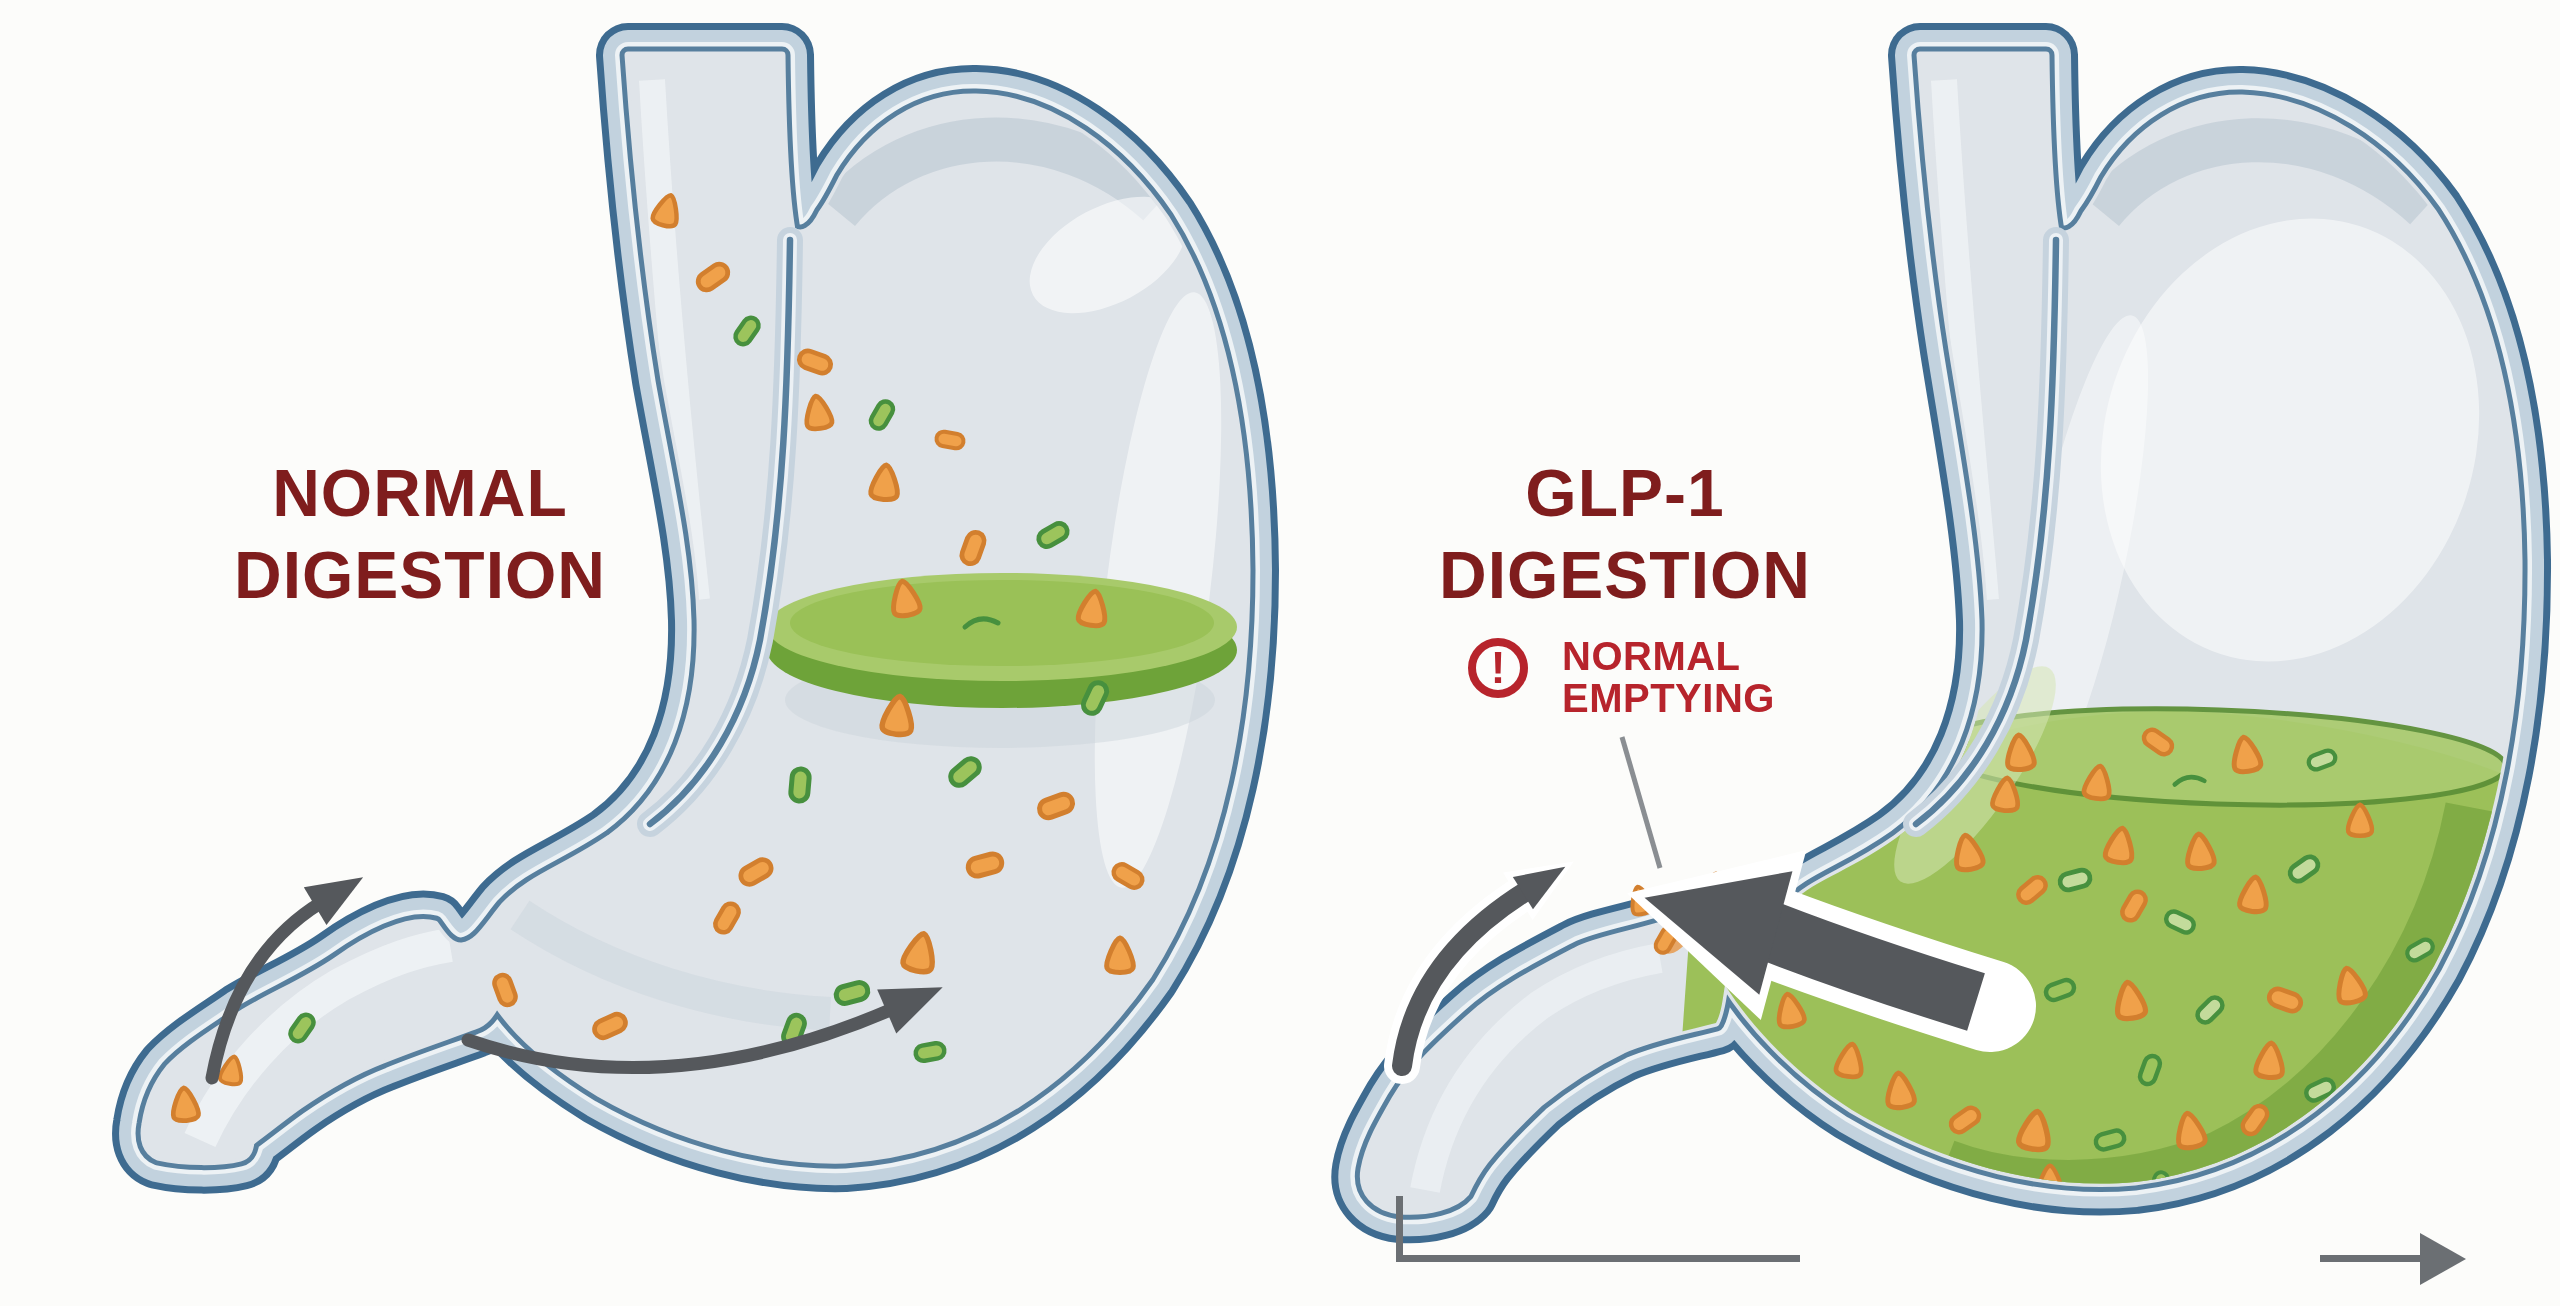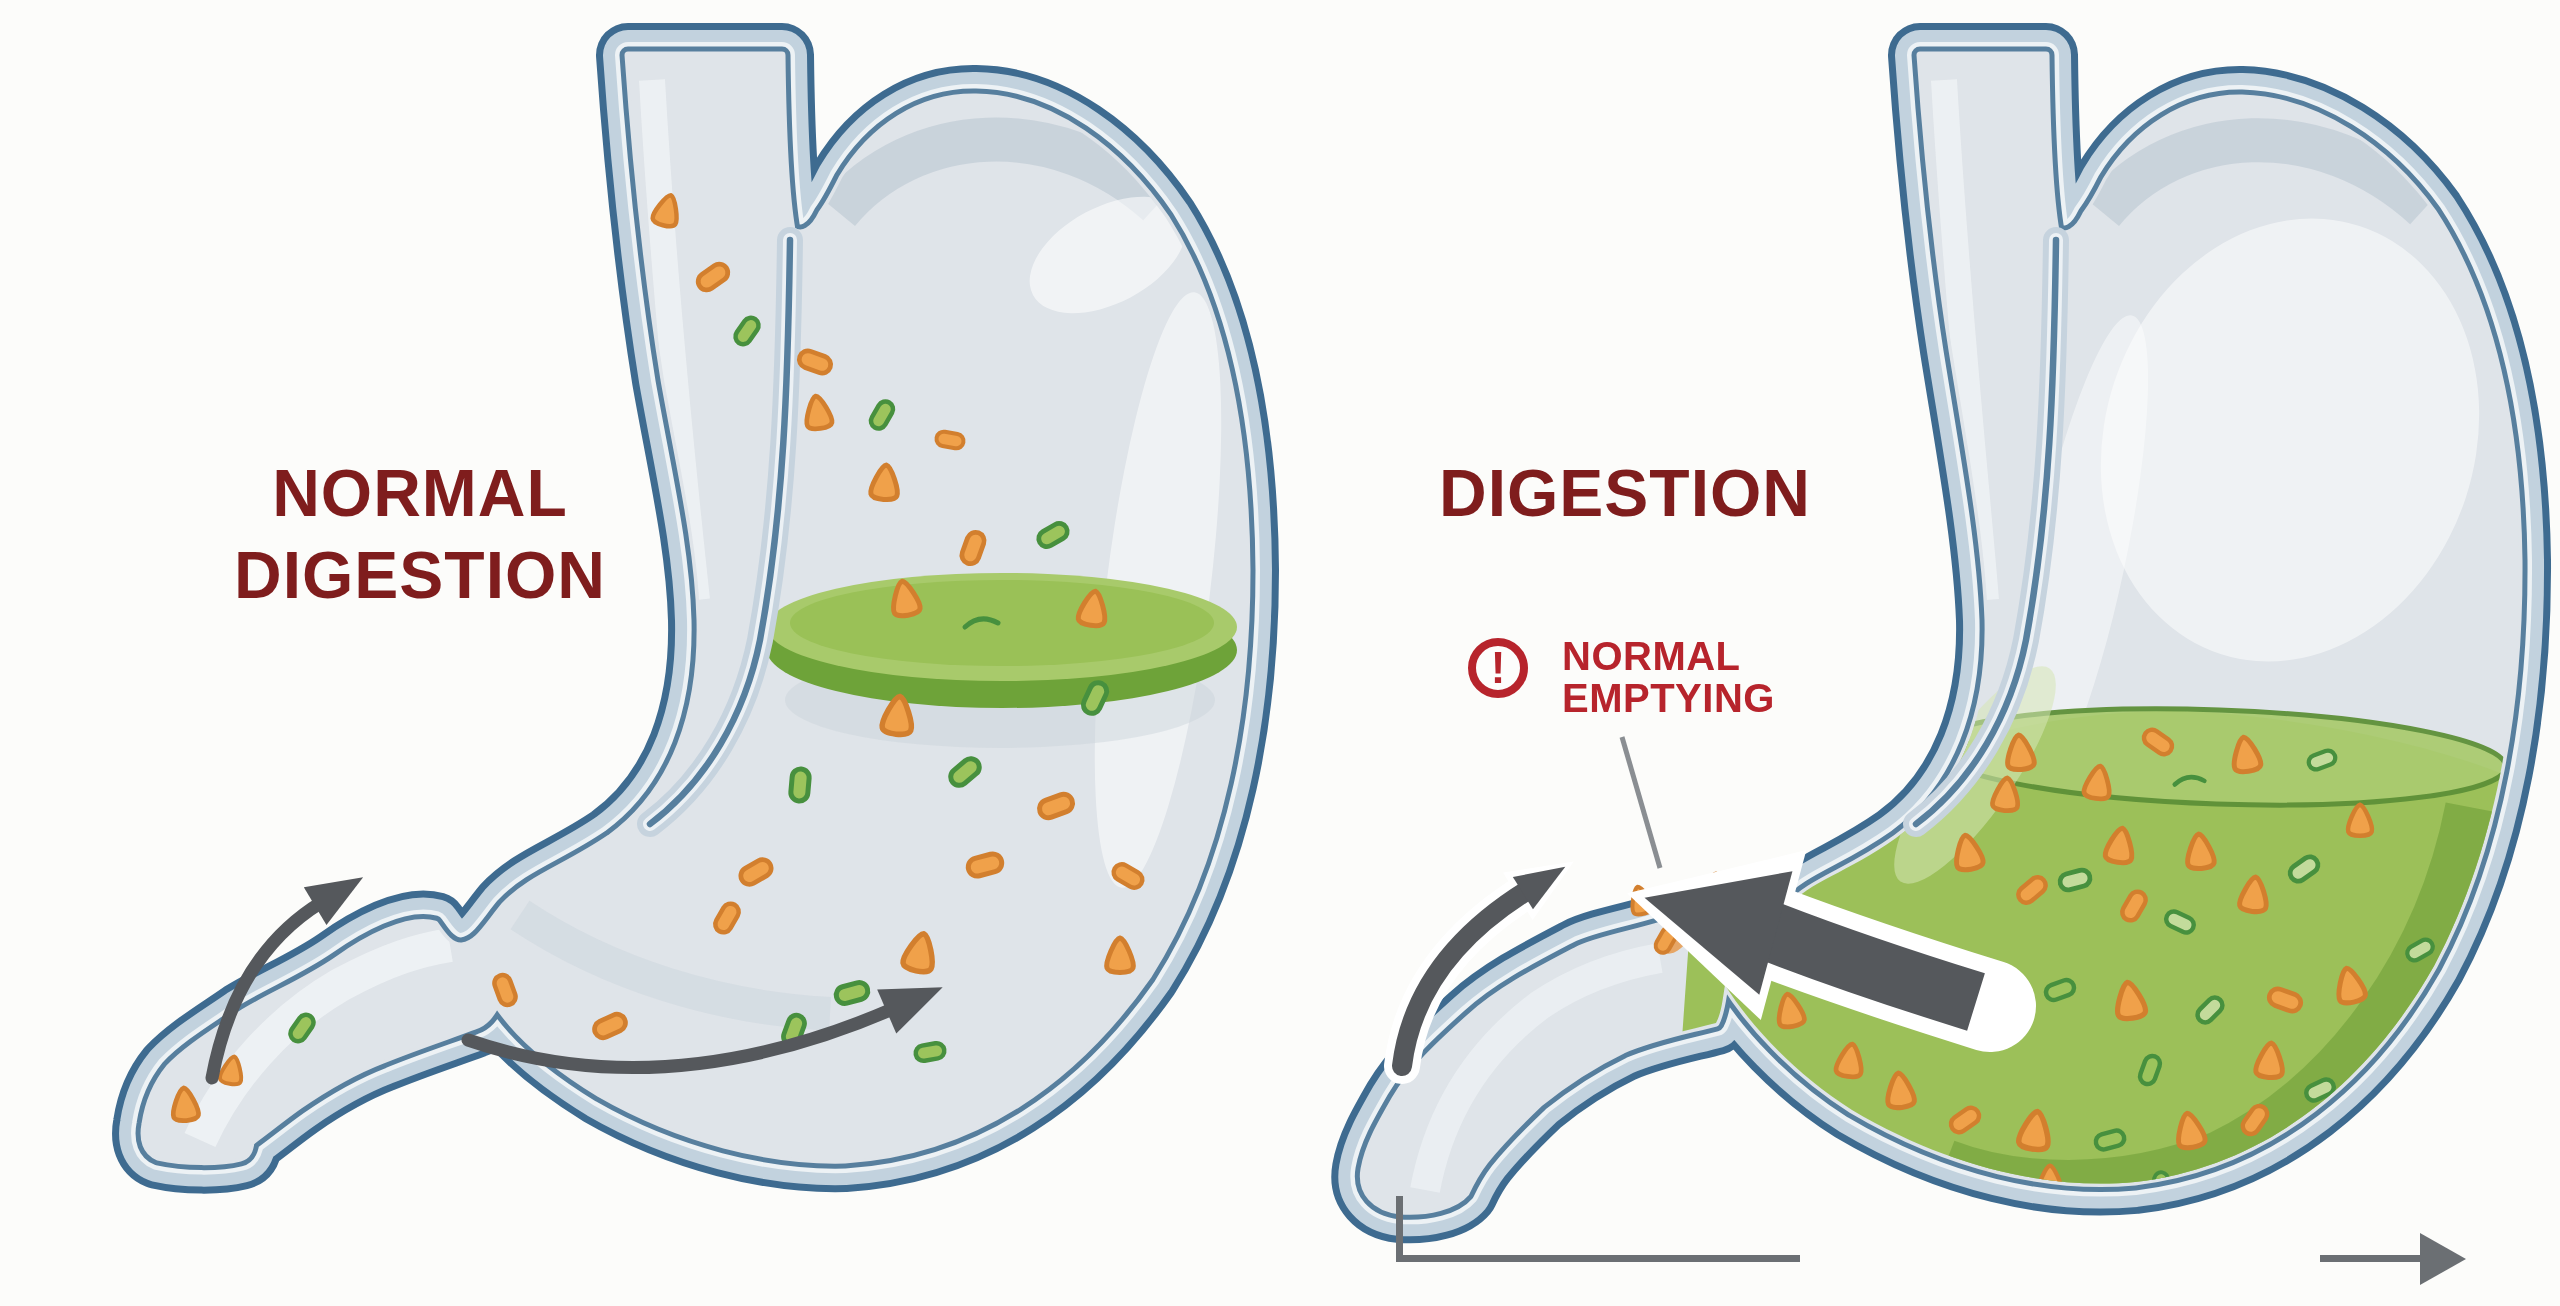--- a/index.html
+++ b/index.html
@@ -293,20 +293,21 @@
     <line x1="1622" y1="737" x2="1660" y2="868" stroke="#8a8e92" stroke-width="5"></line>
   </g>
 </svg>
 
 <div class="title" id="left-title">
   <div>NORMAL</div>
   <div>DIGESTION</div>
 </div>
 
 <div class="title" id="right-title">
+  <div>GLP-1</div>
   <div>DIGESTION</div>
 </div>
 
 <div id="warn-icon">
   <span>!</span>
 </div>
 <div class="warn-line" id="warn1">NORMAL</div>
 <div class="warn-line" id="warn2">EMPTYING</div>
 
 <div class="tl" id="tl-tick"></div>

